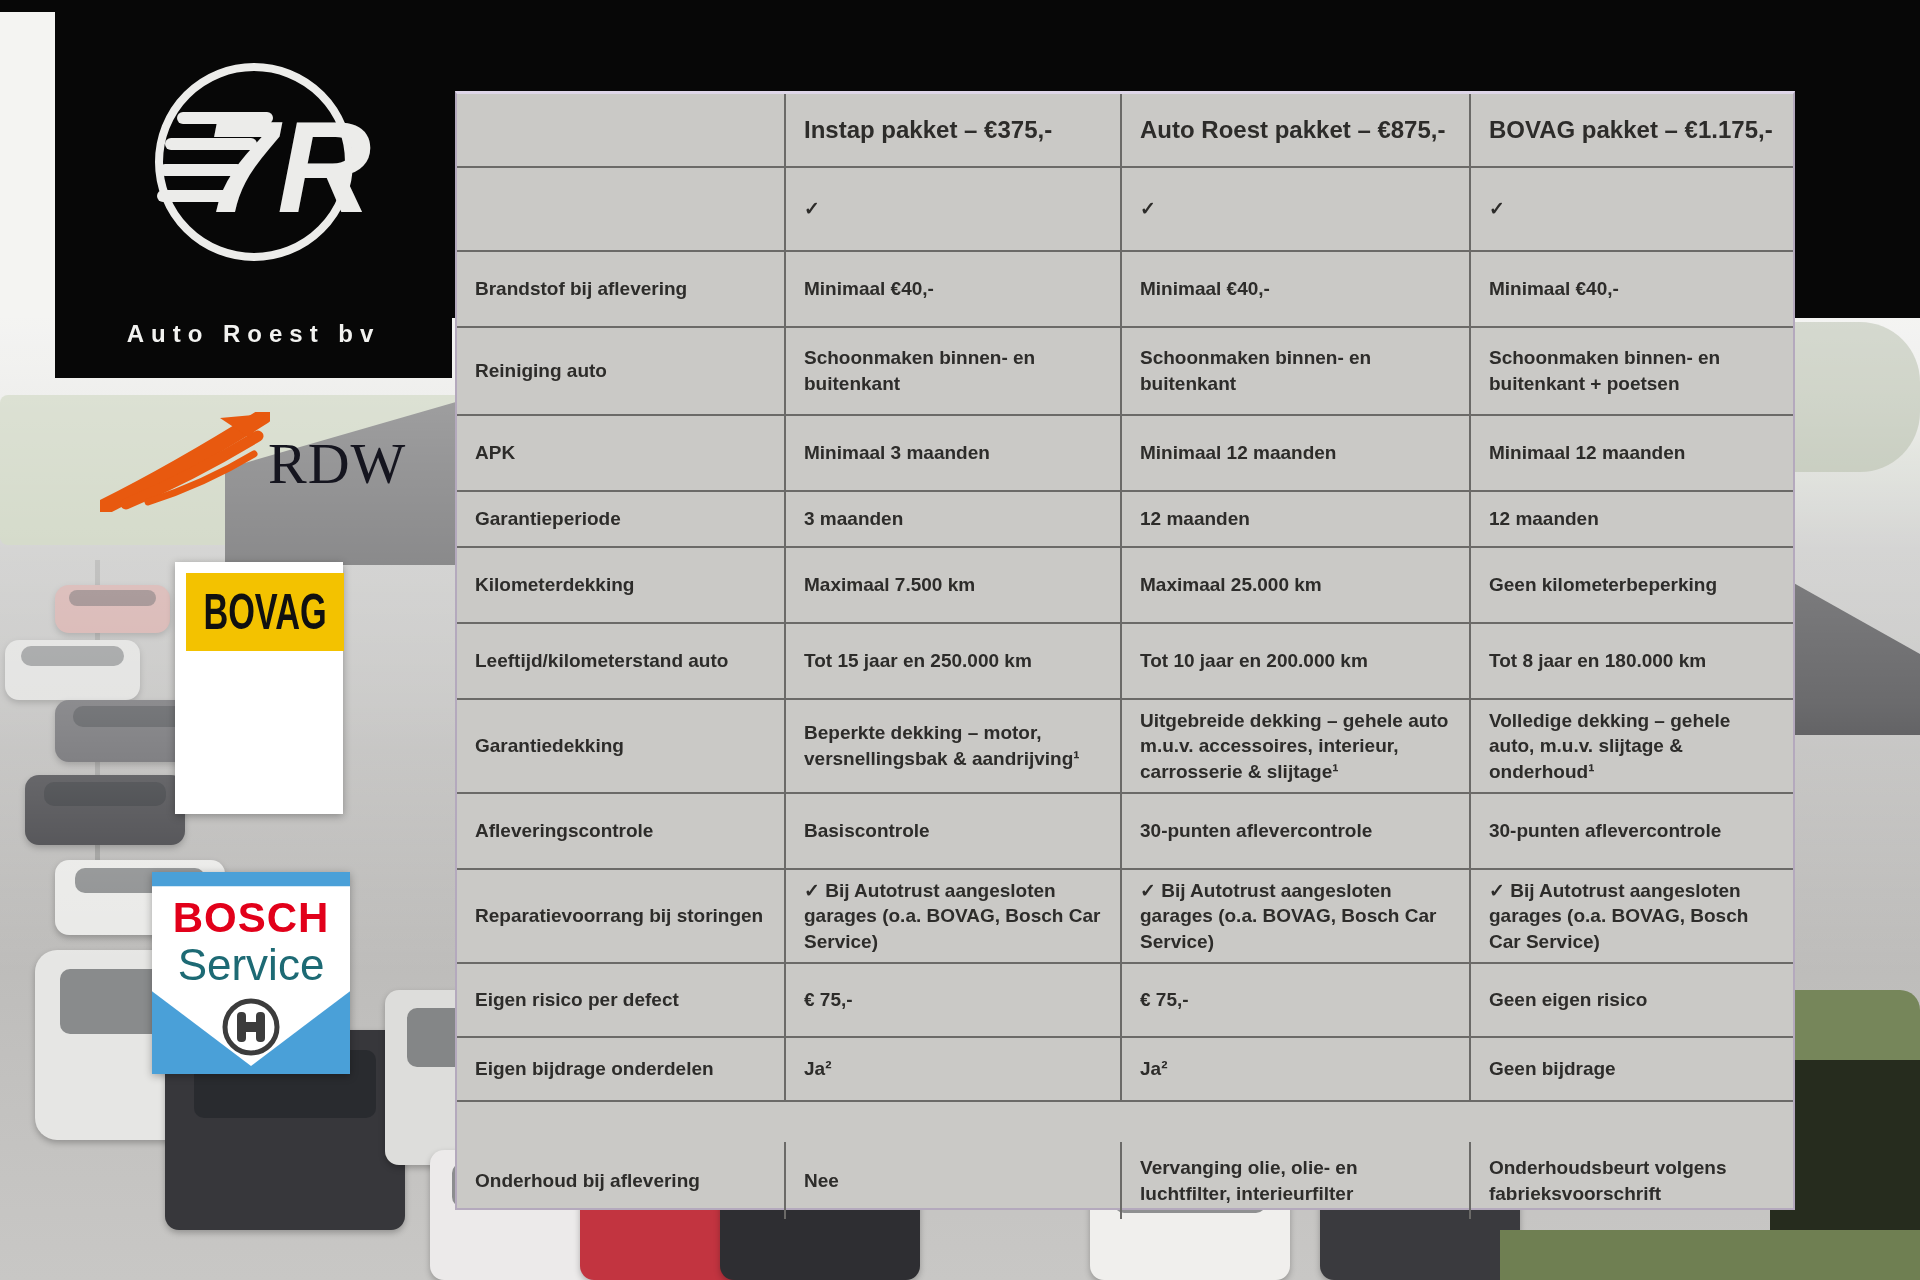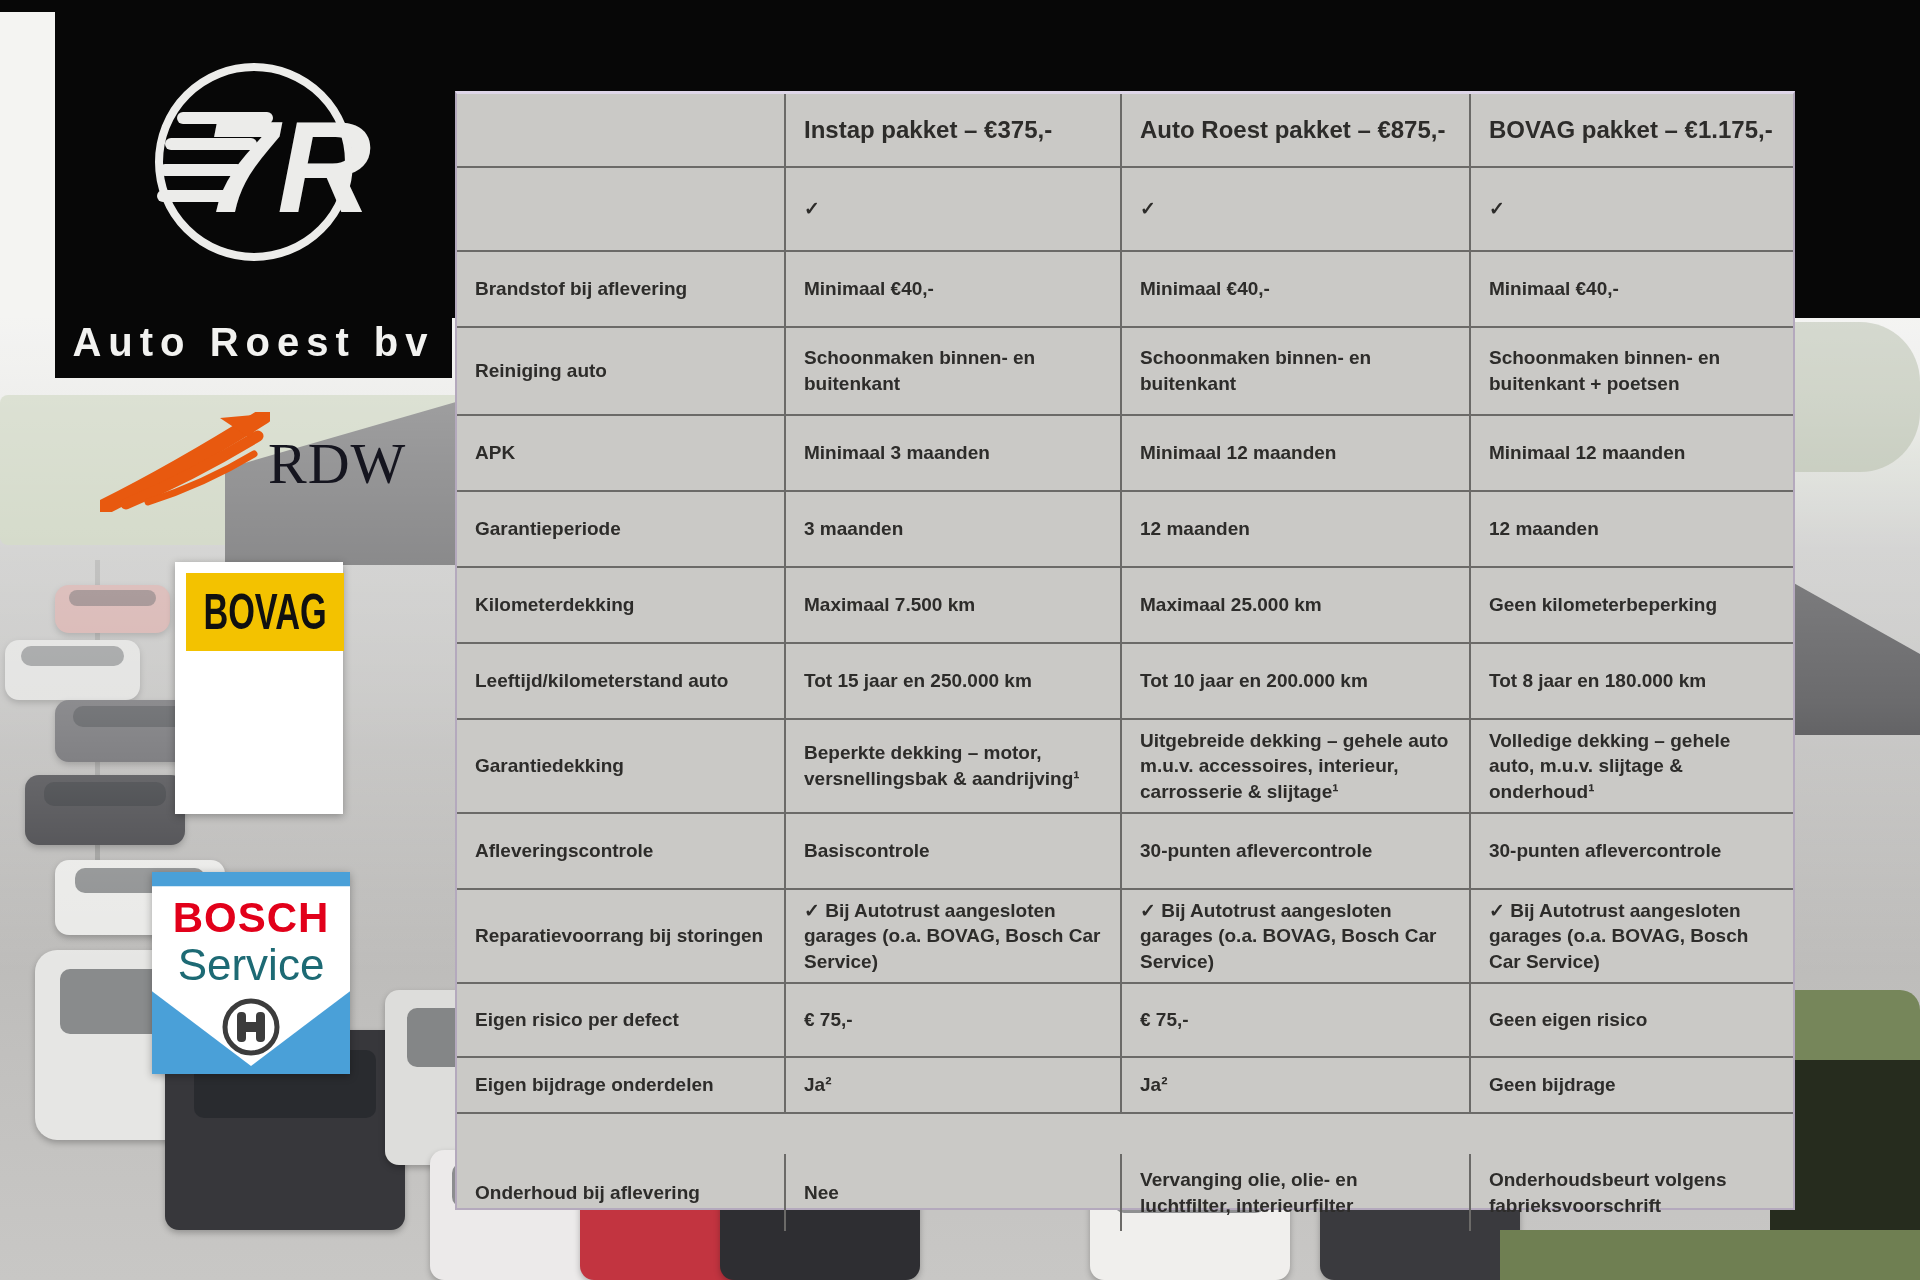--- a/index.html
+++ b/index.html
@@ -33,21 +33,21 @@
     pointer-events:none;
   }
   
   .top-band{position:absolute;left:0;top:0;width:1920px;height:318px;background:#070707;}
   .left-strip{position:absolute;left:0;top:12px;width:56px;height:306px;background:#f4f4f2;}
   
   .logo-box{position:absolute;left:55px;top:0;width:397px;height:378px;background:#070707;}
   .logo-box svg{position:absolute;left:0;top:0;}
   .company-name{
     position:absolute;left:0;top:320px;width:397px;text-align:center;
-    color:#f2f2f0;font-size:40px;font-weight:700;letter-spacing:7px;white-space:nowrap;
+    color:#f2f2f0;font-size:24px;font-weight:700;letter-spacing:7px;white-space:nowrap;
   }
   
   .rdw{position:absolute;left:100px;top:412px;width:300px;height:100px;}
   .rdw-word{
     position:absolute;left:168px;top:18px;color:#15151f;
     font-family:"Liberation Serif", serif;font-size:58px;font-weight:500;letter-spacing:1px;
   }
   
   .bovag{position:absolute;left:175px;top:562px;width:168px;height:252px;background:#fff;padding:0;
     box-shadow:0 2px 8px rgba(0,0,0,.3);}
@@ -215,21 +215,21 @@
           <div class="tcell">Schoonmaken binnen- en buitenkant</div>
           <div class="tcell">Schoonmaken binnen- en buitenkant</div>
           <div class="tcell">Schoonmaken binnen- en buitenkant + poetsen</div>
         </div>
         <div class="trow" style="height: 76px;">
           <div class="tcell">APK</div>
           <div class="tcell">Minimaal 3 maanden</div>
           <div class="tcell">Minimaal 12 maanden</div>
           <div class="tcell">Minimaal 12 maanden</div>
         </div>
-        <div class="trow" style="height: 76px;">
+        <div class="trow" style="height: 56px;">
           <div class="tcell">Garantieperiode</div>
           <div class="tcell">3 maanden</div>
           <div class="tcell">12 maanden</div>
           <div class="tcell">12 maanden</div>
         </div>
         <div class="trow" style="height: 76px;">
           <div class="tcell">Kilometerdekking</div>
           <div class="tcell">Maximaal 7.500 km</div>
           <div class="tcell">Maximaal 25.000 km</div>
           <div class="tcell">Geen kilometerbeperking</div>
@@ -257,21 +257,21 @@
           <div class="tcell">✓ Bij Autotrust aangesloten garages (o.a. BOVAG, Bosch Car Service)</div>
           <div class="tcell">✓ Bij Autotrust aangesloten garages (o.a. BOVAG, Bosch Car Service)</div>
           <div class="tcell">✓ Bij Autotrust aangesloten garages (o.a. BOVAG, Bosch Car Service)</div>
         </div>
         <div class="trow" style="height: 74px;">
           <div class="tcell">Eigen risico per defect</div>
           <div class="tcell">€ 75,-</div>
           <div class="tcell">€ 75,-</div>
           <div class="tcell">Geen eigen risico</div>
         </div>
-        <div class="trow" style="height: 56px;">
+        <div class="trow" style="height: 64px;">
           <div class="tcell">Eigen bijdrage onderdelen</div>
           <div class="tcell">Ja²</div>
           <div class="tcell">Ja²</div>
           <div class="tcell">Geen bijdrage</div>
         </div>
         <div class="trow" style="height: 77px; margin-top: 40px;">
           <div class="tcell">Onderhoud bij aflevering</div>
           <div class="tcell">Nee</div>
           <div class="tcell">Vervanging olie, olie- en luchtfilter, interieurfilter</div>
           <div class="tcell">Onderhoudsbeurt volgens fabrieksvoorschrift</div>

